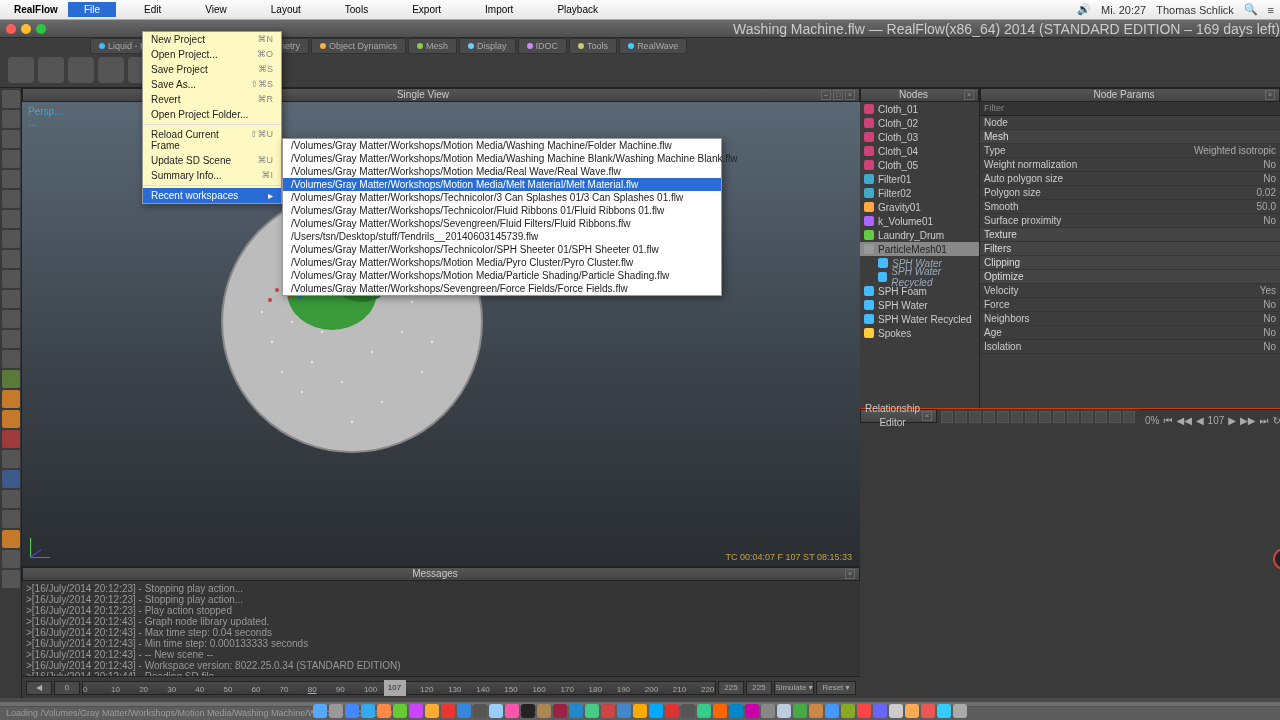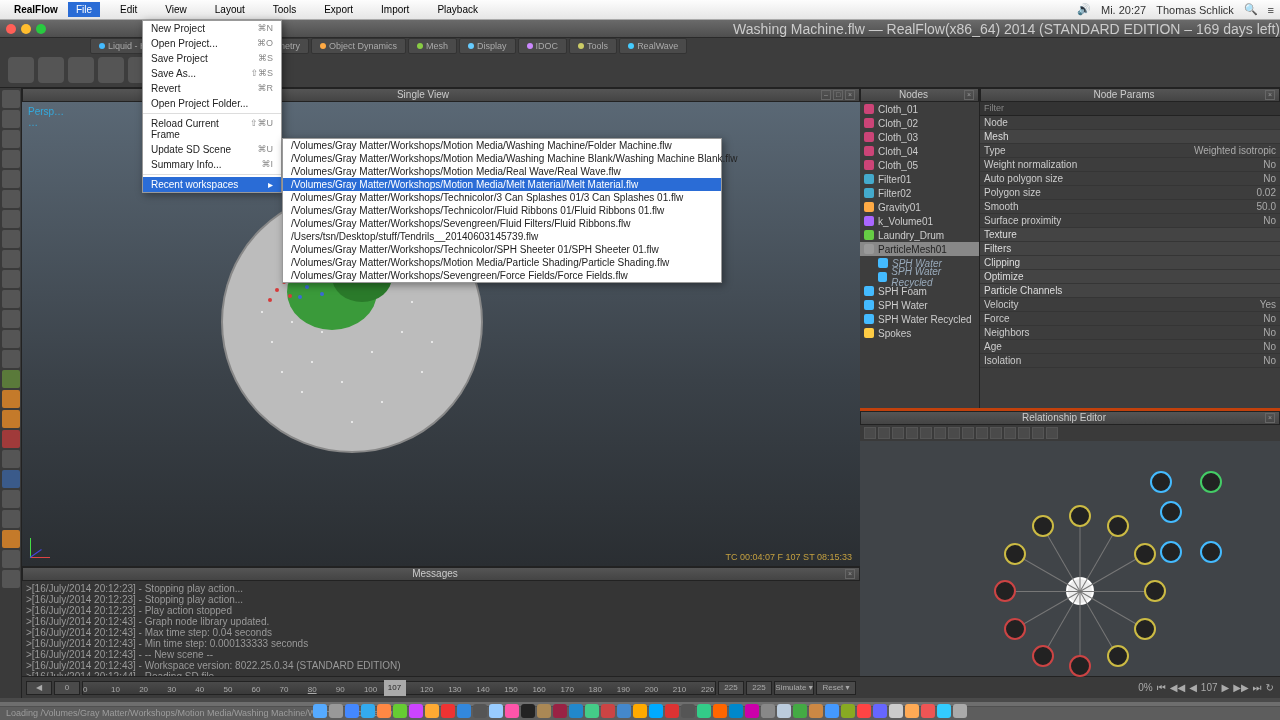--- a/index.html
+++ b/index.html
@@ -1,20 +1,20 @@
 <!DOCTYPE html>
 <html><head>
 <meta charset="utf-8">
 <style>
 *{margin:0;padding:0;box-sizing:border-box;font-family:"Lucida Grande","Helvetica Neue",Arial,sans-serif;font-size:10px;user-select:none}
 body{width:1280px;height:720px;background:#4a4a4a;overflow:hidden;position:relative}
 .mac-menubar{height:20px;background:linear-gradient(#fdfdfd,#e6e6e6);display:flex;align-items:center;padding:0 6px;border-bottom:1px solid #aaa;position:relative;z-index:100}
 .apple{font-size:13px;margin-right:8px}
 .mac-menubar .app{font-weight:bold;margin-right:10px}
-.mac-menubar .m{margin-right:12px;padding:2px 8px}
+.mac-menubar .m{margin-right:12px;padding:2px 16px}
 .mac-menubar .m.active{background:#2a6cd6;color:#fff}
 .mac-right{margin-left:auto;display:flex;align-items:center;gap:10px;color:#333}
 .mac-right span{font-size:11px}
 .window-title{height:18px;background:linear-gradient(#6a6a6a,#4e4e4e);display:flex;align-items:center;color:#ddd;padding-left:6px;border-bottom:1px solid #2a2a2a}
 .traffic{display:flex;gap:5px;margin-right:10px}
 .traffic div{width:10px;height:10px;border-radius:50%}
 .tr{background:#ff5f57}.ty{background:#ffbd2e}.tg{background:#28c940}
 .title-text{flex:1;text-align:right;font-size:14px;color:#ccc}
 .shelf{height:50px;background:#3d3d3d;border-bottom:1px solid #222;display:flex;align-items:center;padding:0 8px;gap:4px}
 .shelf-tabs{position:absolute;top:38px;left:90px;display:flex;gap:2px}
@@ -57,32 +57,32 @@
 .node-item.sub{padding-left:18px;font-style:italic;color:#9ab}
 .node-icon{width:10px;height:10px;border-radius:2px}
 .ni-cloth{background:#c47}.ni-filter{background:#4ac}.ni-grav{background:#fa4}.ni-vol{background:#a6f}.ni-drum{background:#6c4}.ni-pm{background:#999}.ni-sph{background:#4bf}.ni-sp{background:#fc4}
 .params-panel{flex:1;display:flex;flex-direction:column}
 .param-filter{height:14px;background:#333;border-bottom:1px solid #222;color:#888;font-size:9px;padding:1px 4px}
 .param-rows{flex:1;overflow:hidden;background:#3d3d3d}
 .param-row{height:14px;display:flex;align-items:center;padding:0 4px;color:#ccc;font-size:9px;border-bottom:1px solid #353535}
 .param-row .k{flex:1}
 .param-row .v{color:#aaa}
 .param-row.grp{background:#444;color:#ddd}
-.rel-editor{flex:1;display:flex;flex-direction:column;border-top:3px solid #c2410c}
+.rel-editor{flex:1;display:flex;flex-direction:row;border-top:1px solid #c2410c}
 .rel-toolbar{height:16px;background:#3a3a3a;display:flex;align-items:center;gap:2px;padding:0 4px}
 .rel-toolbar div{width:12px;height:12px;border:1px solid #555;background:#4a4a4a}
 .rel-canvas{flex:1;background:#404448;position:relative}
 .rel-node{position:absolute;width:22px;height:22px;border-radius:50%;background:#222;border:2px solid #888;display:flex;align-items:center;justify-content:center}
 .rel-node.c{border-color:#4bf}.rel-node.y{border-color:#cb4}.rel-node.g{border-color:#4c6}.rel-node.r{border-color:#c44}.rel-node.hub{width:28px;height:28px;background:#eee;border-color:#fff}
 .rel-line{position:absolute;height:1px;background:#777;transform-origin:left center}
 .rel-bottom{height:22px;background:#3a3a3a;border-top:1px solid #222;display:flex;align-items:center;justify-content:flex-end;gap:4px;padding:0 6px;color:#aaa;font-size:9px}
 .statusbar{position:absolute;bottom:0;left:0;right:0;height:14px;background:#333;color:#888;font-size:9px;padding:1px 6px;border-top:1px solid #222}
 .dock{position:absolute;bottom:0;left:0;right:0;height:18px;background:rgba(220,220,220,.25);display:flex;align-items:center;justify-content:center;gap:2px;z-index:50}
 .dock div{width:14px;height:14px;border-radius:3px}
-.dropdown{position:absolute;top:20px;left:142px;width:140px;background:#ffffff;border:1px solid #999;box-shadow:2px 2px 8px rgba(0,0,0,.4);z-index:200}
+.dropdown{position:absolute;top:31px;left:142px;width:140px;background:#fef9c3;border:1px solid #999;box-shadow:2px 2px 8px rgba(0,0,0,.4);z-index:200}
 .dd-item{padding:2px 8px;font-size:10px;display:flex;justify-content:space-between;color:#222}
 .dd-item .sc{color:#888;font-size:9px}
 .dd-sep{height:1px;background:#ddd;margin:2px 0}
 .dd-item.sub{background:#2a6cd6;color:#fff}
 .dd-item.sub::after{content:"▸";margin-left:auto}
 .submenu{position:absolute;top:138px;left:282px;width:440px;background:#fff;border:1px solid #999;box-shadow:2px 2px 8px rgba(0,0,0,.4);z-index:201}
 .sm-item{padding:1px 8px;font-size:10px;color:#222;white-space:nowrap}
 .sm-item.hi{background:#2a6cd6;color:#fff}
 </style>
 </head>
@@ -405,24 +405,20 @@
               <span class="v"></span>
             </div>
             <div class="param-row grp">
               <span class="k">Clipping</span>
               <span class="v"></span>
             </div>
             <div class="param-row grp">
               <span class="k">Optimize</span>
               <span class="v"></span>
             </div>
-            <div class="param-row grp">
-              <span class="k">Particle Channels</span>
-              <span class="v"></span>
-            </div>
             <div class="param-row">
               <span class="k">Velocity</span>
               <span class="v">Yes</span>
             </div>
             <div class="param-row">
               <span class="k">Force</span>
               <span class="v">No</span>
             </div>
             <div class="param-row">
               <span class="k">Neighbors</span>
@@ -556,20 +552,21 @@
 <div class="submenu" id="sm">
     <div class="sm-item">/Volumes/Gray Matter/Workshops/Motion Media/Washing Machine/Folder Machine.flw</div>
     <div class="sm-item">/Volumes/Gray Matter/Workshops/Motion Media/Washing Machine Blank/Washing Machine Blank.flw</div>
     <div class="sm-item">/Volumes/Gray Matter/Workshops/Motion Media/Real Wave/Real Wave.flw</div>
     <div class="sm-item hi">/Volumes/Gray Matter/Workshops/Motion Media/Melt Material/Melt Material.flw</div>
     <div class="sm-item">/Volumes/Gray Matter/Workshops/Technicolor/3 Can Splashes 01/3 Can Splashes 01.flw</div>
     <div class="sm-item">/Volumes/Gray Matter/Workshops/Technicolor/Fluid Ribbons 01/Fluid Ribbons 01.flw</div>
     <div class="sm-item">/Volumes/Gray Matter/Workshops/Sevengreen/Fluid Filters/Fluid Ribbons.flw</div>
     <div class="sm-item">/Users/tsn/Desktop/stuff/Tendrils__20140603145739.flw</div>
     <div class="sm-item">/Volumes/Gray Matter/Workshops/Technicolor/SPH Sheeter 01/SPH Sheeter 01.flw</div>
+    <div class="sm-item">/Volumes/Gray Matter/Workshops/Motion Media/Pyro Cluster/Pyro Cluster.flw</div>
     <div class="sm-item">/Volumes/Gray Matter/Workshops/Motion Media/Particle Shading/Particle Shading.flw</div>
     <div class="sm-item">/Volumes/Gray Matter/Workshops/Sevengreen/Force Fields/Force Fields.flw</div>
   </div>
 
 <div class="dock" id="dock">
     <div style="background: rgb(85, 170, 255);"></div>
     <div style="background: rgb(153, 153, 153);"></div>
     <div style="background: rgb(68, 136, 255);"></div>
     <div style="background: rgb(51, 170, 238);"></div>
     <div style="background: rgb(255, 136, 68);"></div>

